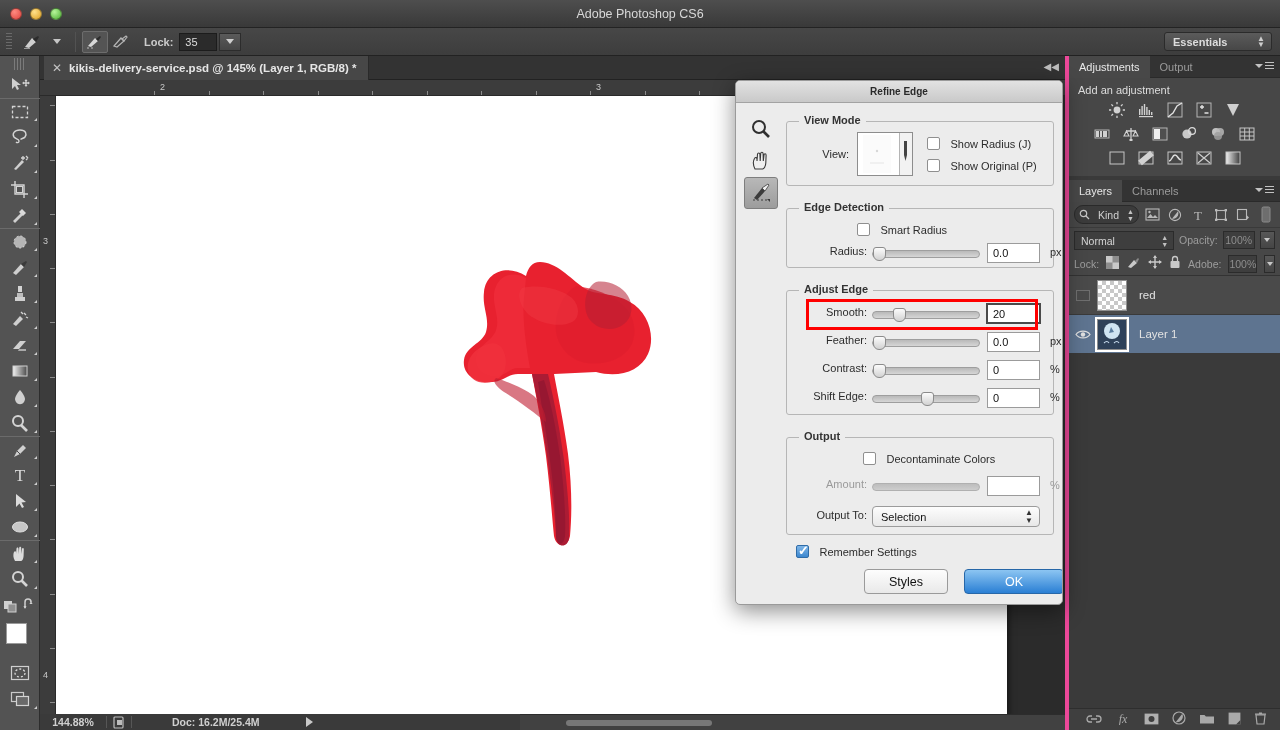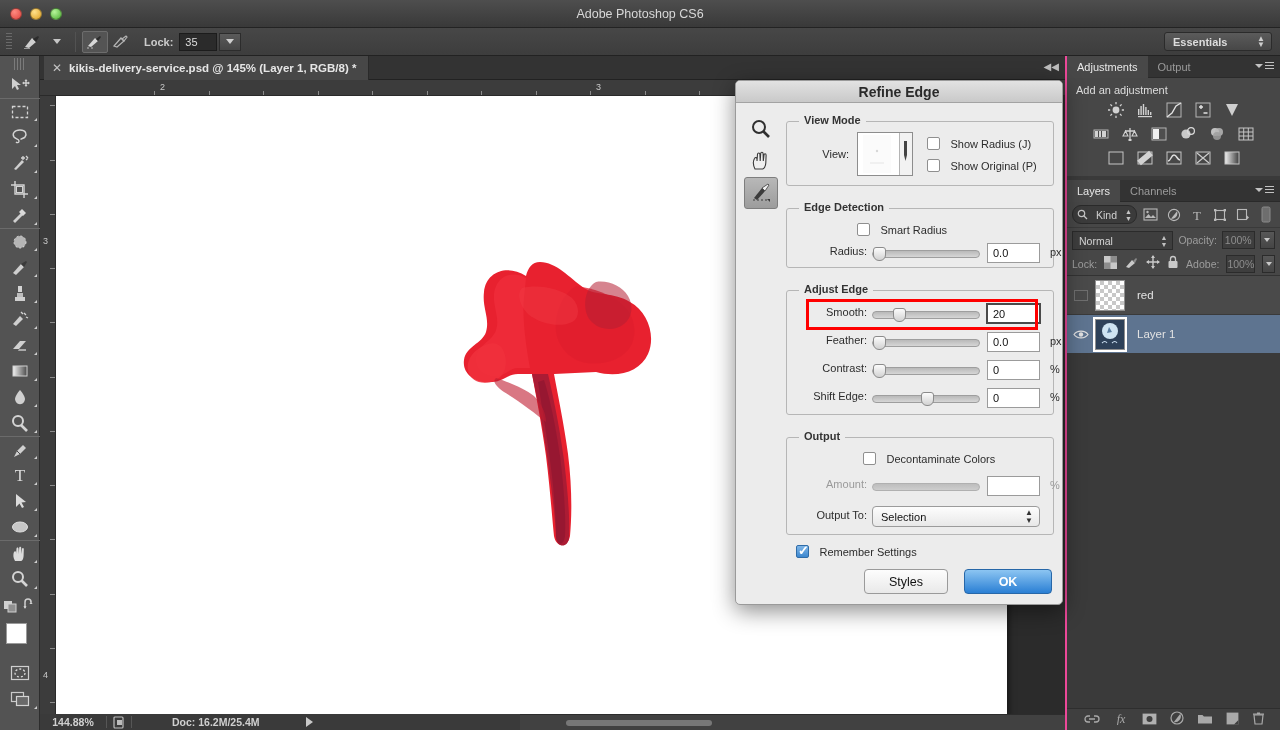--- a/index.html
+++ b/index.html
@@ -137,21 +137,21 @@
     width: 66px; text-align: center; }
   .st-sep { width: 1px; height: 12px; background: #2b2b2b; border-right: 1px solid #565656; }
   .st-doc { color: #d0d0d0; font-size: 10.5px; font-weight: bold;
     padding: 0 40px; }
   .st-arrow { width: 0; height: 0; border-top: 5px solid transparent;
     border-bottom: 5px solid transparent; border-left: 7px solid #c9c9c9; margin-left: 6px; }
 
   
   .dock {
     position: absolute; right: 0; top: 56px; width: 215px; height: 674px;
-    background: #3a3a3a; border-left: 2px solid #ec4899;
+    background: #3a3a3a; border-left: 4px solid #ec4899;
   }
   .panel-tabs {
     display: flex; height: 22px; background: #333; border-bottom: 1px solid #2a2a2a;
     position: relative;
   }
   .ptab { height: 22px; line-height: 22px; padding: 0 10px; font-size: 11px; color: #9b9b9b; }
   .ptab.active { background: #484848; color: #e8e8e8; }
   .pmenu { position: absolute; right: 6px; top: 6px; display: flex; align-items: center; gap: 2px; }
   .pmenu .lines { display: flex; flex-direction: column; gap: 2px; }
   .pmenu .lines i { display: block; width: 9px; height: 1px; background: #c2c2c2; }
@@ -201,21 +201,21 @@
   
   .dialog {
     position: absolute; left: 735px; top: 80px; width: 328px; height: 525px;
     background: #ececec; border: 1px solid #9a9a9a; border-radius: 5px;
     box-shadow: 0 6px 22px rgba(0,0,0,.45);
     font-family: "Liberation Sans", sans-serif; overflow: hidden;
   }
   .dlg-title {
     height: 22px; background: linear-gradient(#e2e2e2,#c9c9c9);
     border-bottom: 1px solid #a3a3a3; text-align: center;
-    font-size: 14px; font-weight: bold; color: #2a2a2a; line-height: 22px;
+    font-size: 10px; font-weight: bold; color: #2a2a2a; line-height: 22px;
   }
   .dlg-tools { position: absolute; left: 8px; top: 32px; width: 42px; }
   .dtool { width: 34px; height: 32px; display: flex; align-items: center; justify-content: center; }
   .dtool.active { background: linear-gradient(#b8b8b8,#9c9c9c);
     border: 1px solid #7e7e7e; border-radius: 3px; }
   .group {
     position: absolute; border: 1px solid #b6b6b6; border-radius: 3px;
   }
   .group > .glabel {
     position: absolute; left: 12px; top: -8px; background: #ececec;
@@ -244,22 +244,22 @@
   .view-dd { position: absolute; right: 0; top: 0; width: 13px; height: 42px;
     background: #f2f2f2; border-left: 1px solid #b5b5b5; }
   .sel-box { width: 168px; height: 21px; background: linear-gradient(#fdfdfd,#e8e8e8);
     border: 1px solid #9b9b9b; border-radius: 4px; font-size: 11px; color: #111;
     line-height: 20px; padding-left: 8px; position: relative; }
   .sel-spin { position: absolute; right: 6px; top: 2px; font-size: 8px; color: #333; line-height: 8px; }
   .btn { height: 25px; border-radius: 4px; font-size: 12.5px; display: flex;
     align-items: center; justify-content: center; }
   .btn.cancel { width: 84px; background: linear-gradient(#fdfdfd,#e9e9e9);
     border: 1px solid #9a9a9a; color: #111; }
-  .btn.ok { width: 88px; background: linear-gradient(#8cc5f2,#2a7fd4);
-    border: 1px solid #2767a8; color: #fff; font-weight: bold; }
+  .btn.ok { width: 100px; background: linear-gradient(#8cc5f2,#2a7fd4);
+    border: 1px solid #2767a8; color: #fff; font-weight: normal; }
   .redbox { position: absolute; border: 3px solid #ff0000; }
 </style>
 </head>
 <body>
 
 <div id="app">
 
   <div class="titlebar">
     <div class="lights">
       <span class="light red"></span>

